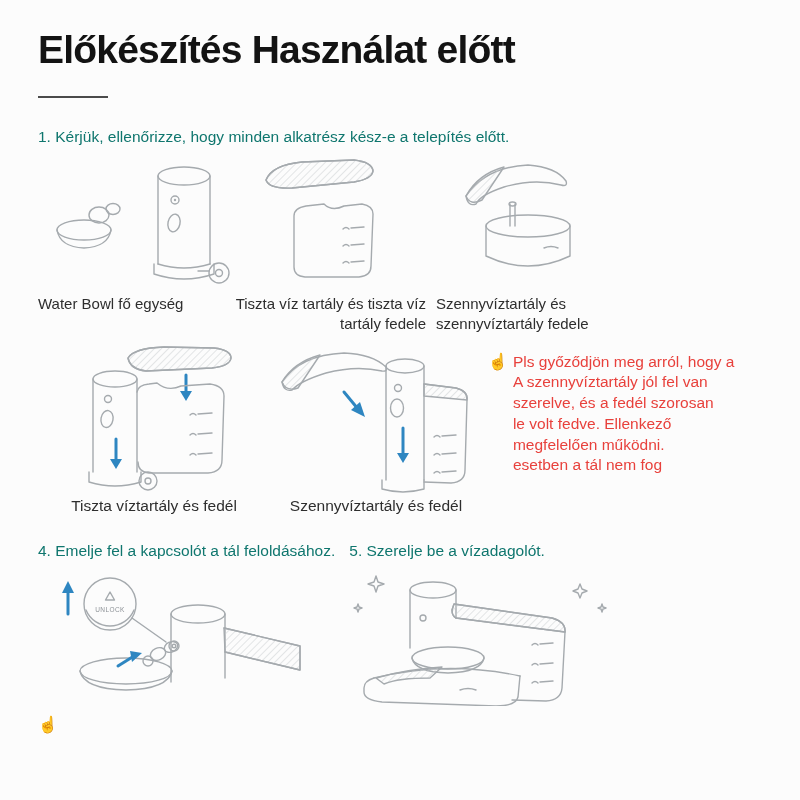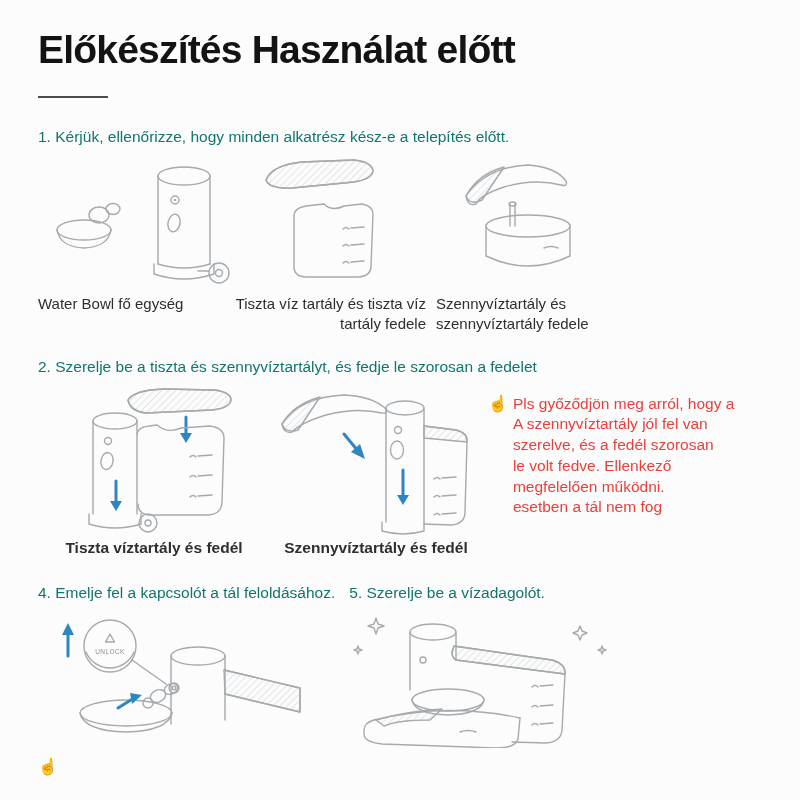--- a/index.html
+++ b/index.html
@@ -19,21 +19,21 @@
   .row3{margin-top:6px;}
   .fig-col{display:flex;flex-direction:column;}
   .c1{width:196px;}
   .c2{width:202px;}
   .c3{width:214px;}
   .fig-label{font-size:15px;line-height:1.32;color:#2e2e2e;margin-top:4px;}
   .c2 .fig-label{max-width:192px;text-align:right;}
   .c3 .fig-label{max-width:195px;}
   .r2a{width:232px;}
   .r2b{width:212px;}
-  .r2a .fig-label,.r2b .fig-label{text-align:center;font-size:15.5px;margin-top:2px;font-weight:bold;}
+  .r2a .fig-label,.r2b .fig-label{text-align:center;font-size:15.5px;margin-top:2px;}
   .warning{display:flex;gap:5px;width:278px;margin-left:6px;padding-top:8px;
            color:var(--accent-red);font-size:15.5px;line-height:1.34;}
   .hand{color:#b0755b;font-size:16px;flex:0 0 auto;transform:translateY(-1px);}
   .steps-inline{display:flex;gap:14px;margin-top:26px;}
   .note{display:flex;gap:6px;align-items:flex-start;margin-top:10px;
         color:var(--accent-red);font-size:16px;}
   
   .art path,.art ellipse,.art circle,.art line,.art polyline,.art rect{
     fill:none;stroke:var(--line-art);stroke-width:1.4;stroke-linecap:round;stroke-linejoin:round;}
   .art .hatched{fill:url(#hp);}
@@ -107,21 +107,20 @@
         <ellipse cx="92" cy="72" rx="42" ry="11"></ellipse>
         <path d="M50 72 L50 102 Q92 122 134 102 L134 72"></path>
         <path d="M74 50 L74 72 M79 50 L79 72"></path>
         <ellipse cx="76.5" cy="50" rx="3.5" ry="2"></ellipse>
         <path d="M108 94 q7 -3 14 0"></path>
       </svg>
       <div class="fig-label">Szennyvíztartály és szennyvíztartály fedele</div>
     </div>
   </div>
 
-  <p class="step step-2">2. Szerelje be a tiszta és szennyvíztartályt, és fedje le szorosan a fedelet</p>
 
   <div class="row row2">
 
     <div class="fig-col r2a">
       <svg class="art" width="232" height="150" viewBox="0 0 232 150">
 
         <path class="hatched" d="M90 14 Q96 4 126 3 L176 4 Q193 6 193 14 Q192 22 174 24 L108 27 Q92 25 90 14 Z"></path>
         <path d="M90 14 Q96 4 126 3 L176 4 Q193 6 193 14 Q192 22 174 24 L108 27 Q92 25 90 14 Z"></path>
         <line class="arrow" x1="148" y1="31" x2="148" y2="48"></line>
         <polygon class="arrowhead" points="142,47 154,47 148,57"></polygon>

